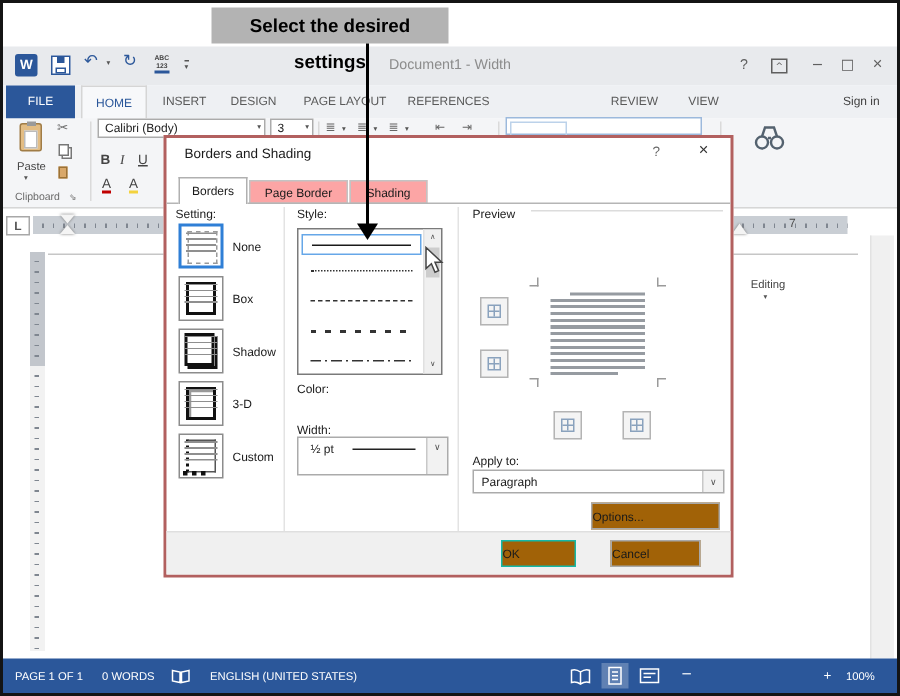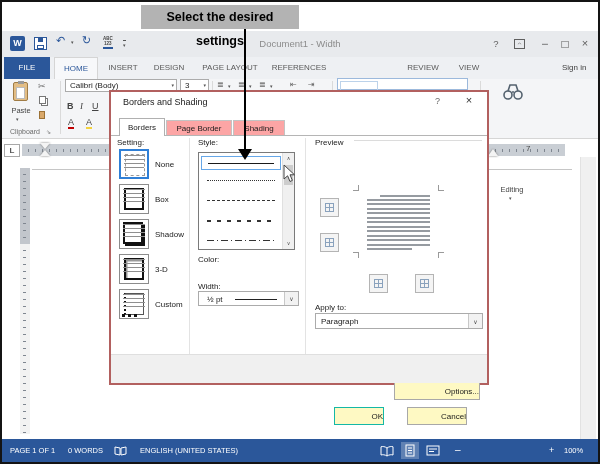--- a/index.html
+++ b/index.html
@@ -145,22 +145,22 @@
   .cm-bl{ border-right:1px solid #9a9a9a; border-top:1px solid #9a9a9a; }
   .cm-br{ border-left:1px solid #9a9a9a; border-top:1px solid #9a9a9a; }
   .tline{ background:#969ba1; height:2px; }
   .tblock{ left:256px; top:107px; width:63px; height:47px;
            background:repeating-linear-gradient(180deg,#969ba1 0 2px, transparent 2px 4.5px); }
   .pbtn{ width:19px; height:19px; background:#f4f4f4; border:1px solid #b4b4b4; }
   .pbtn i{ position:absolute; left:4px; top:4px; width:9px; height:9px; border:1px solid #8aa2bd;
            background:
              linear-gradient(#8aa2bd,#8aa2bd) 50% 0/1px 100% no-repeat,
              linear-gradient(#8aa2bd,#8aa2bd) 0 50%/100% 1px no-repeat; }
-  .dbtn{ background:#fef9c3; border:1px solid #a8a8a8; font-size:8px; color:#1a1a1a;
-         text-align:right;margin-top:47px; }
+  .dbtn{ background:#a16207; border:1px solid #a8a8a8; font-size:8px; color:#1a1a1a;
+         text-align:left; }
   .dfooter{ left:0; top:262px; width:376px; height:29px; background:#f0f0f0; border-top:1px solid #dfdfdf;}
   .okbtn{ border:1px solid #14b8a6; }
 
   .cursor{ z-index:70; }
 </style>
 </head>
 <body>
 
 <div class="screen">
 
@@ -353,21 +353,21 @@
           <div class="sline s-dashdot"></div>
         </div>
       <div class="sl-scroll">
         <span class="sl-arrow ico" style="top:0;">∧</span>
         <div class="sl-thumb"></div>
         <span class="sl-arrow ico" style="bottom:0;">∨</span>
       </div>
     </div>
     <span class="abs dlbl" style="left:87px;top:163px;">Color:</span>
     <span class="abs dlbl" style="left:87px;top:190px;">Width:</span>
-    <div class="abs dcombo" style="left:87px;top:199px;width:101px;height:15px;">
+    <div class="abs dcombo" style="left:87px;top:199px;width:101px;height:26px;">
       <span class="abs" style="left:8px;top:3px;">½ pt</span>
       <span class="abs" style="left:36px;top:7px;width:42px;border-top:1px solid #222;"></span>
       <span class="chev ico" style="line-height:14px;">∨</span>
     </div>
 
     <span class="abs dlbl" style="left:204px;top:46px;">Preview</span>
     <div class="abs prevline"></div>
     <div class="abs cmark cm-tl" style="left:242px;top:93px;"></div>
     <div class="abs cmark cm-tr" style="left:327px;top:93px;"></div>
     <div class="abs cmark cm-bl" style="left:242px;top:160px;"></div>

